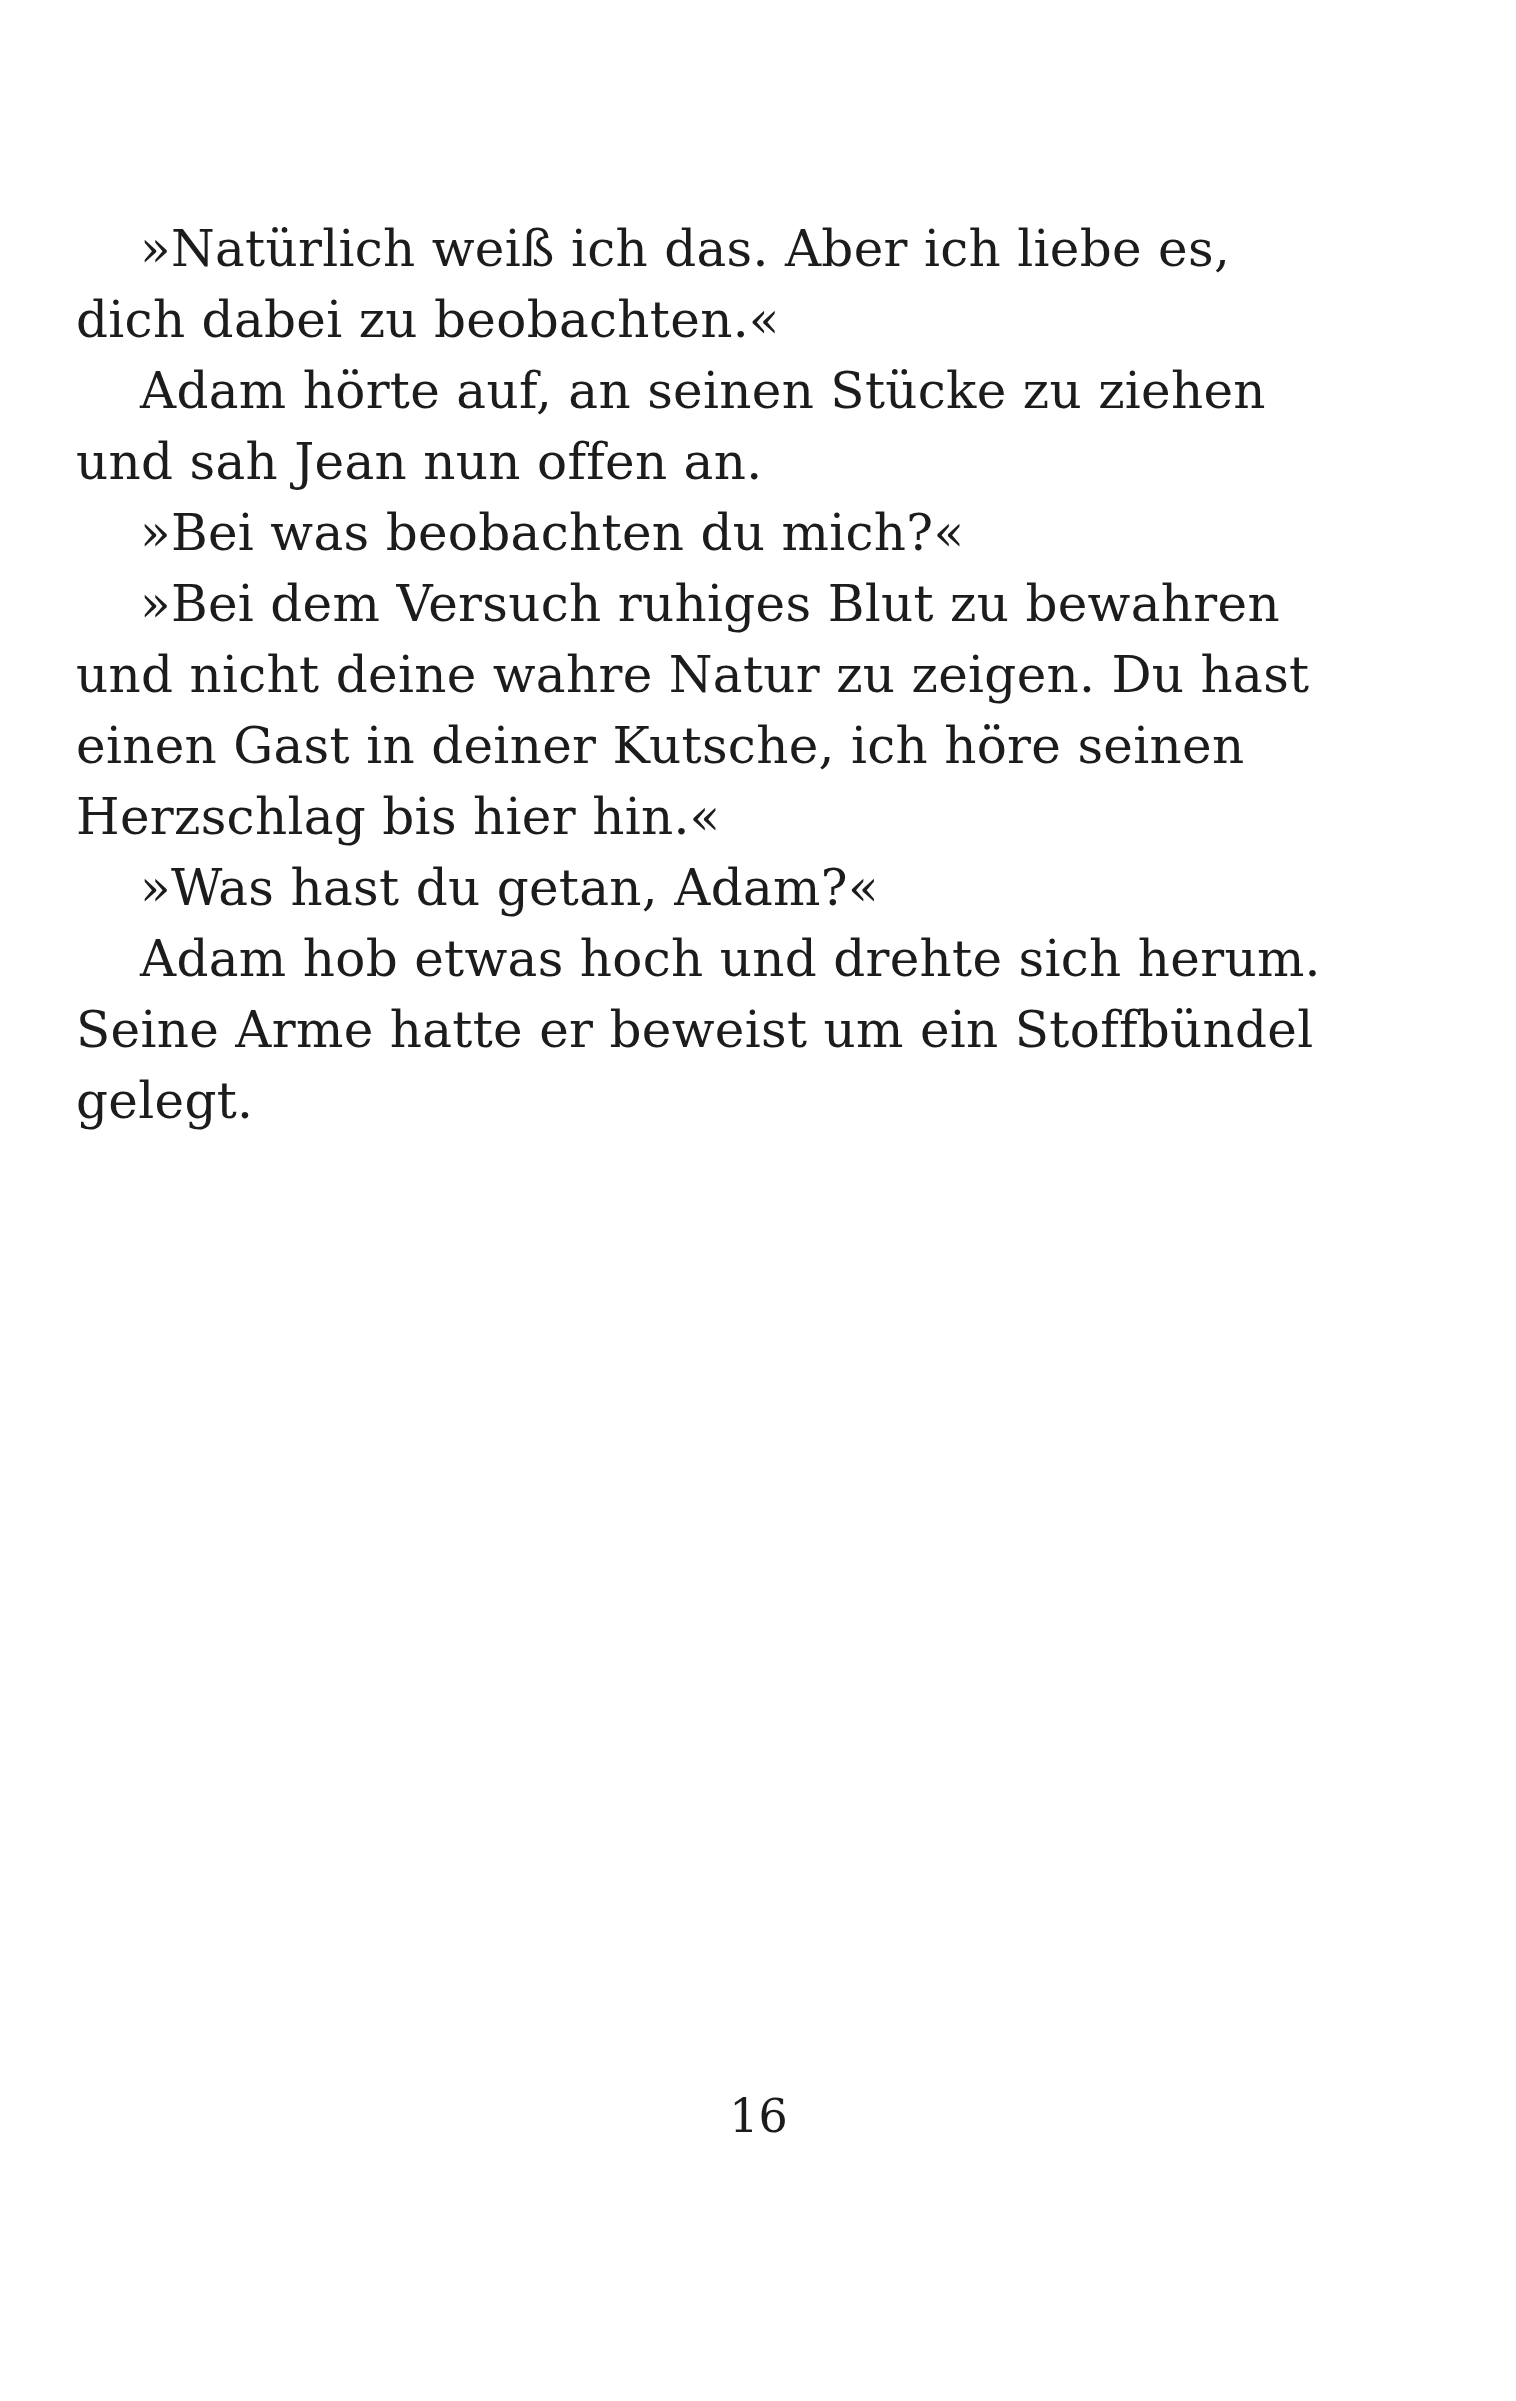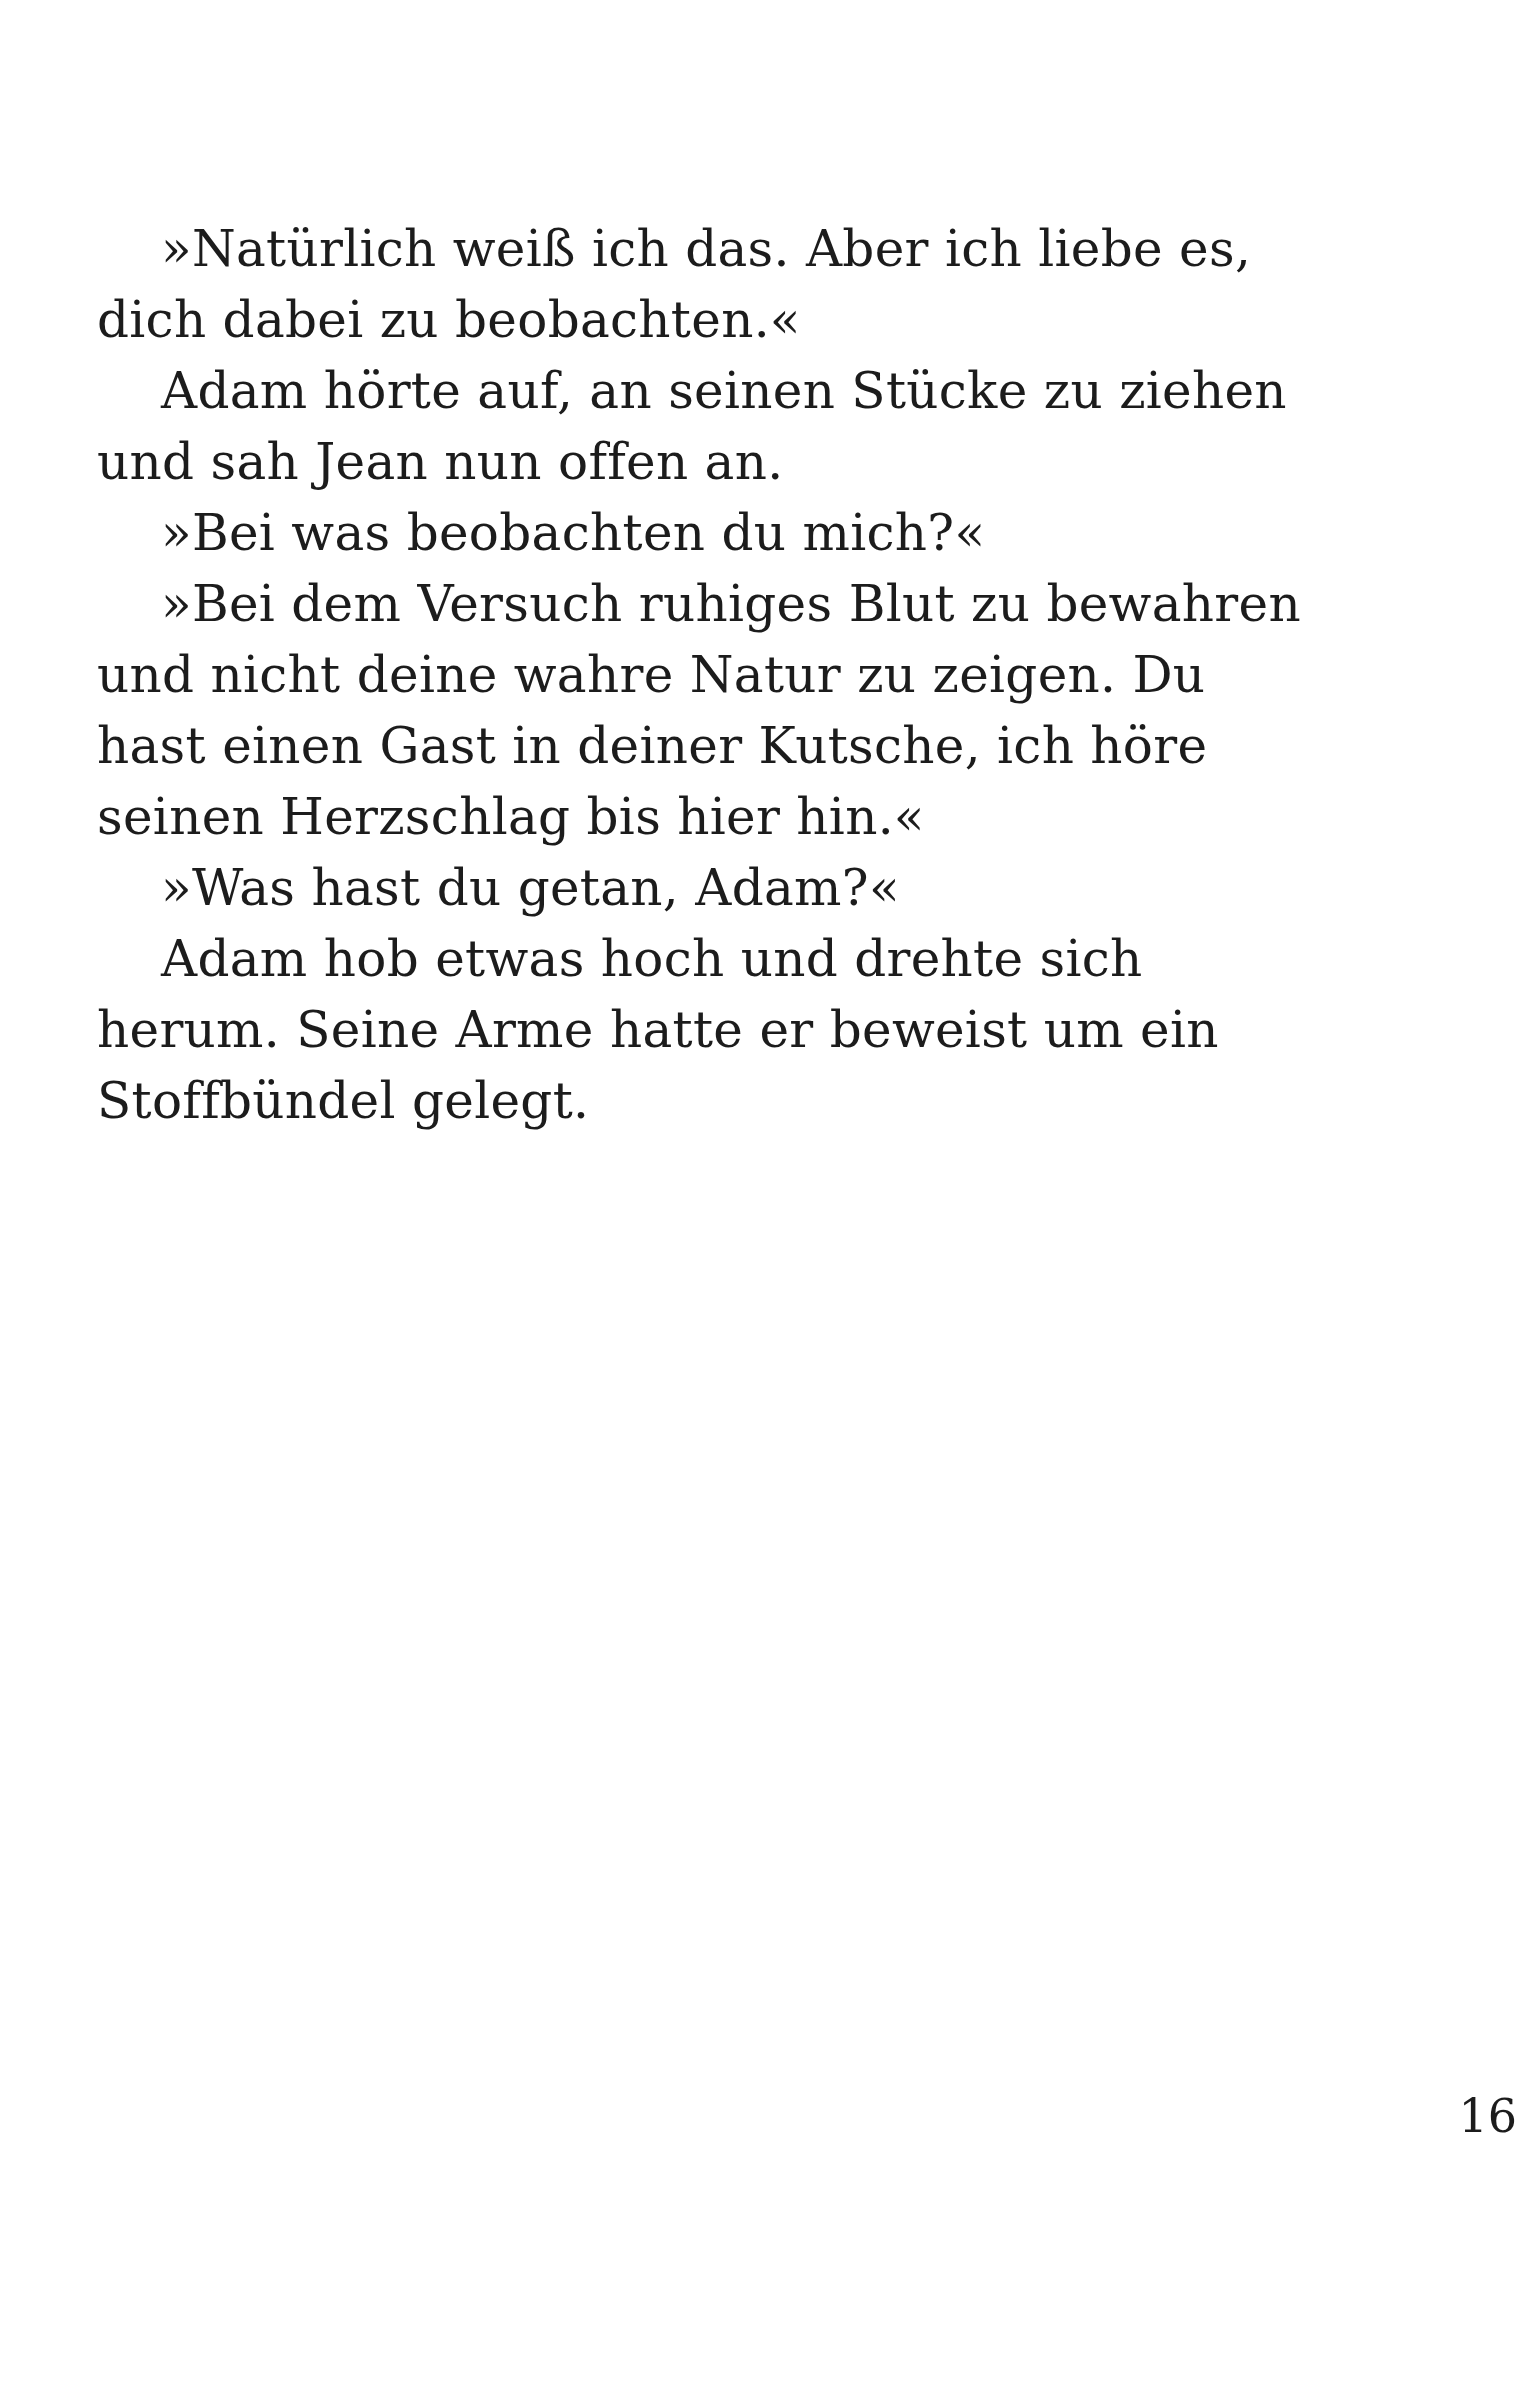--- a/index.html
+++ b/index.html
@@ -15,37 +15,37 @@
     color: #1a1a1a;
   }
   .page {
     position: absolute;
     top: 0;
     left: 0;
     width: 1517px;
     height: 2401px;
     background: #ffffff;
     box-sizing: border-box;
-    padding: 214px 187px 0 97px;
+    padding: 214px 187px 0 76px;
   }
   .text-block p {
     margin: 0;
     font-size: 50px;
     line-height: 71px;
     text-indent: 64px;
     text-align: left;
     letter-spacing: 0.3px;
     color: #1c1c1c;
   }
   .page-number {
     position: absolute;
     left: 0;
     right: 0;
     top: 2089px;
-    text-align: right;
+    text-align: center;
     font-size: 46px;
     color: #1c1c1c;
   }
 </style>
 </head>
 <body>
 
 <div class="page">
   <div class="text-block">
       <p>»Natürlich weiß ich das. Aber ich liebe es, dich dabei zu beobachten.«</p>

